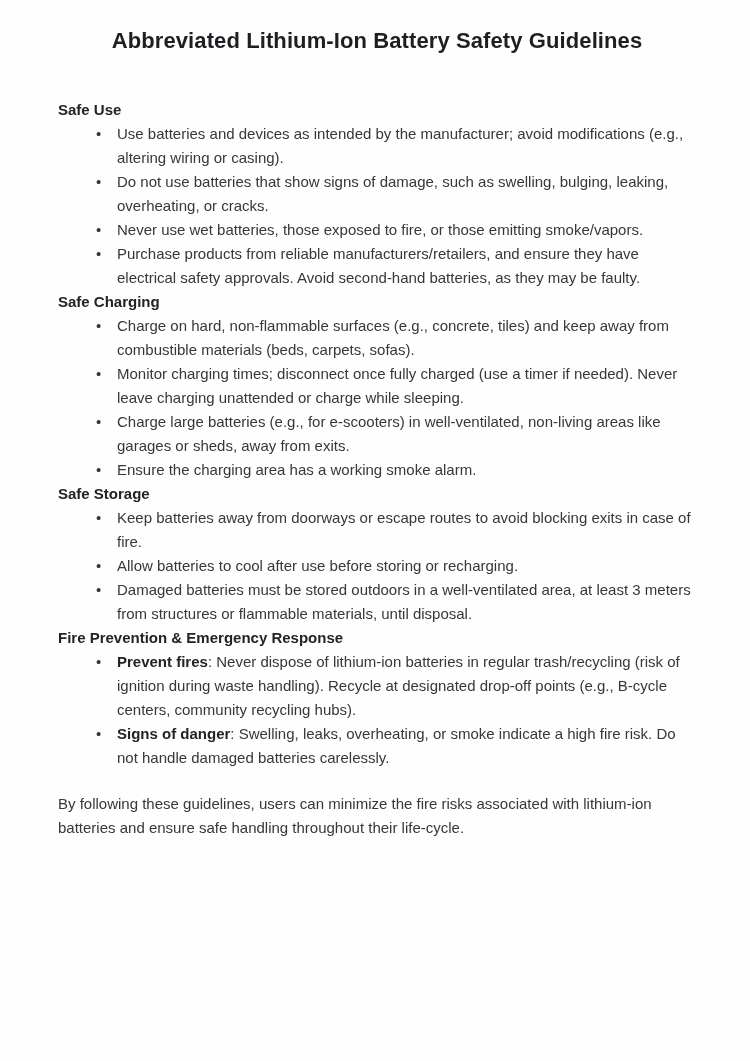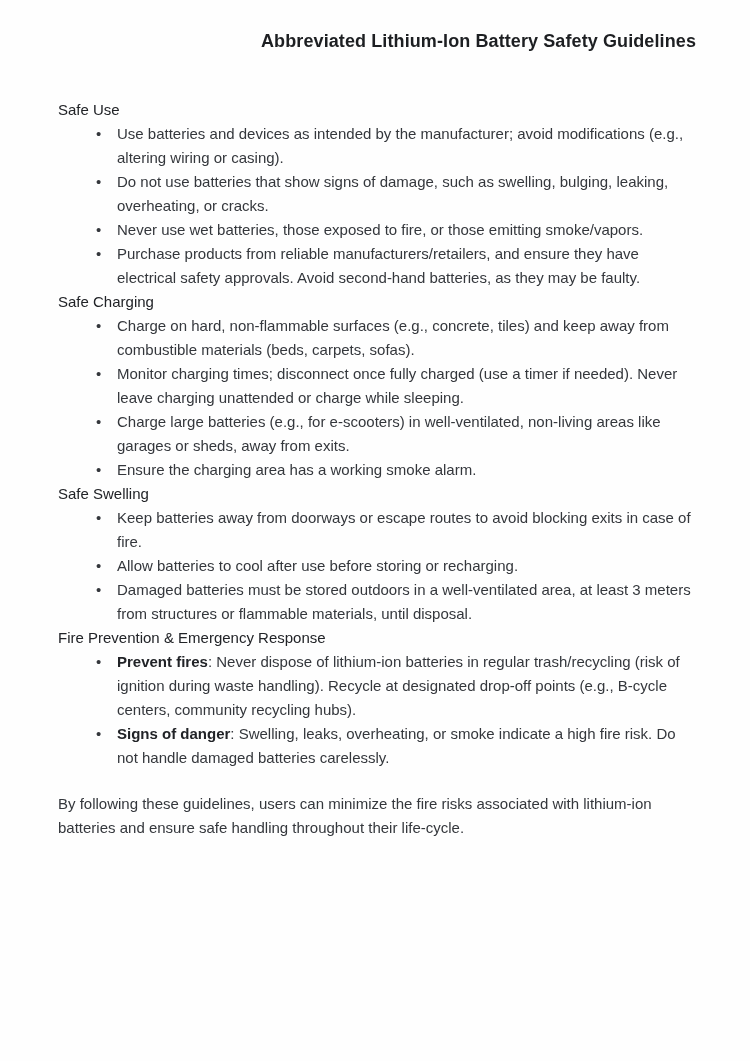--- a/index.html
+++ b/index.html
@@ -15,39 +15,39 @@
     color: #34373c;
     overflow: hidden;
   }
   .page {
     width: 750px;
     height: 1061px;
     background: #fefefe;
     padding: 27px 54px 0 58px;
   }
   .doc-title {
-    font-size: 18px;
+    font-size: 22px;
     line-height: 28px;
     font-weight: 700;
-    text-align: right;
+    text-align: center;
     color: #1d1f22;
     margin: 0 0 43px 0;
     letter-spacing: 0.1px;
   }
   .body-copy {
     font-size: 15px;
     line-height: 24px;
   }
   .intro {
     margin: 0;
   }
   .section-heading {
     font-size: 15px;
     line-height: 24px;
-    font-weight: 400;
+    font-weight: 700;
     color: #212327;
     margin: 0;
   }
   .bullet-list {
     list-style: none;
     margin: 0;
     padding: 0;
   }
   .bullet-item {
     position: relative;
@@ -87,21 +87,21 @@
     </ul>
 
     <h2 class="section-heading">Safe Charging</h2>
     <ul class="bullet-list">
       <li class="bullet-item"><span>Charge on hard, non-flammable surfaces (e.g., concrete, tiles) and keep away from combustible materials (beds, carpets, sofas).</span></li>
       <li class="bullet-item"><span>Monitor charging times; disconnect once fully charged (use a timer if needed). Never leave charging unattended or charge while sleeping.</span></li>
       <li class="bullet-item"><span>Charge large batteries (e.g., for e-scooters) in well-ventilated, non-living areas like garages or sheds, away from exits.</span></li>
       <li class="bullet-item"><span>Ensure the charging area has a working smoke alarm.</span></li>
     </ul>
 
-    <h2 class="section-heading">Safe Swelling</h2>
+    <h2 class="section-heading">Safe Storage</h2>
     <ul class="bullet-list">
       <li class="bullet-item"><span>Keep batteries away from doorways or escape routes to avoid blocking exits in case of fire.</span></li>
       <li class="bullet-item"><span>Allow batteries to cool after use before storing or recharging.</span></li>
       <li class="bullet-item"><span>Damaged batteries must be stored outdoors in a well-ventilated area, at least 3 meters from structures or flammable materials, until disposal.</span></li>
     </ul>
 
     <h2 class="section-heading">Fire Prevention &amp; Emergency Response</h2>
     <ul class="bullet-list">
       <li class="bullet-item"><span class="bullet-lead">Prevent fires</span><span>: Never dispose of lithium-ion batteries in regular trash/recycling (risk of ignition during waste handling). Recycle at designated drop-off points (e.g., B-cycle centers, community recycling hubs).</span></li>
       <li class="bullet-item"><span class="bullet-lead">Signs of danger</span><span>: Swelling, leaks, overheating, or smoke indicate a high fire risk. Do not handle damaged batteries carelessly.</span></li>

